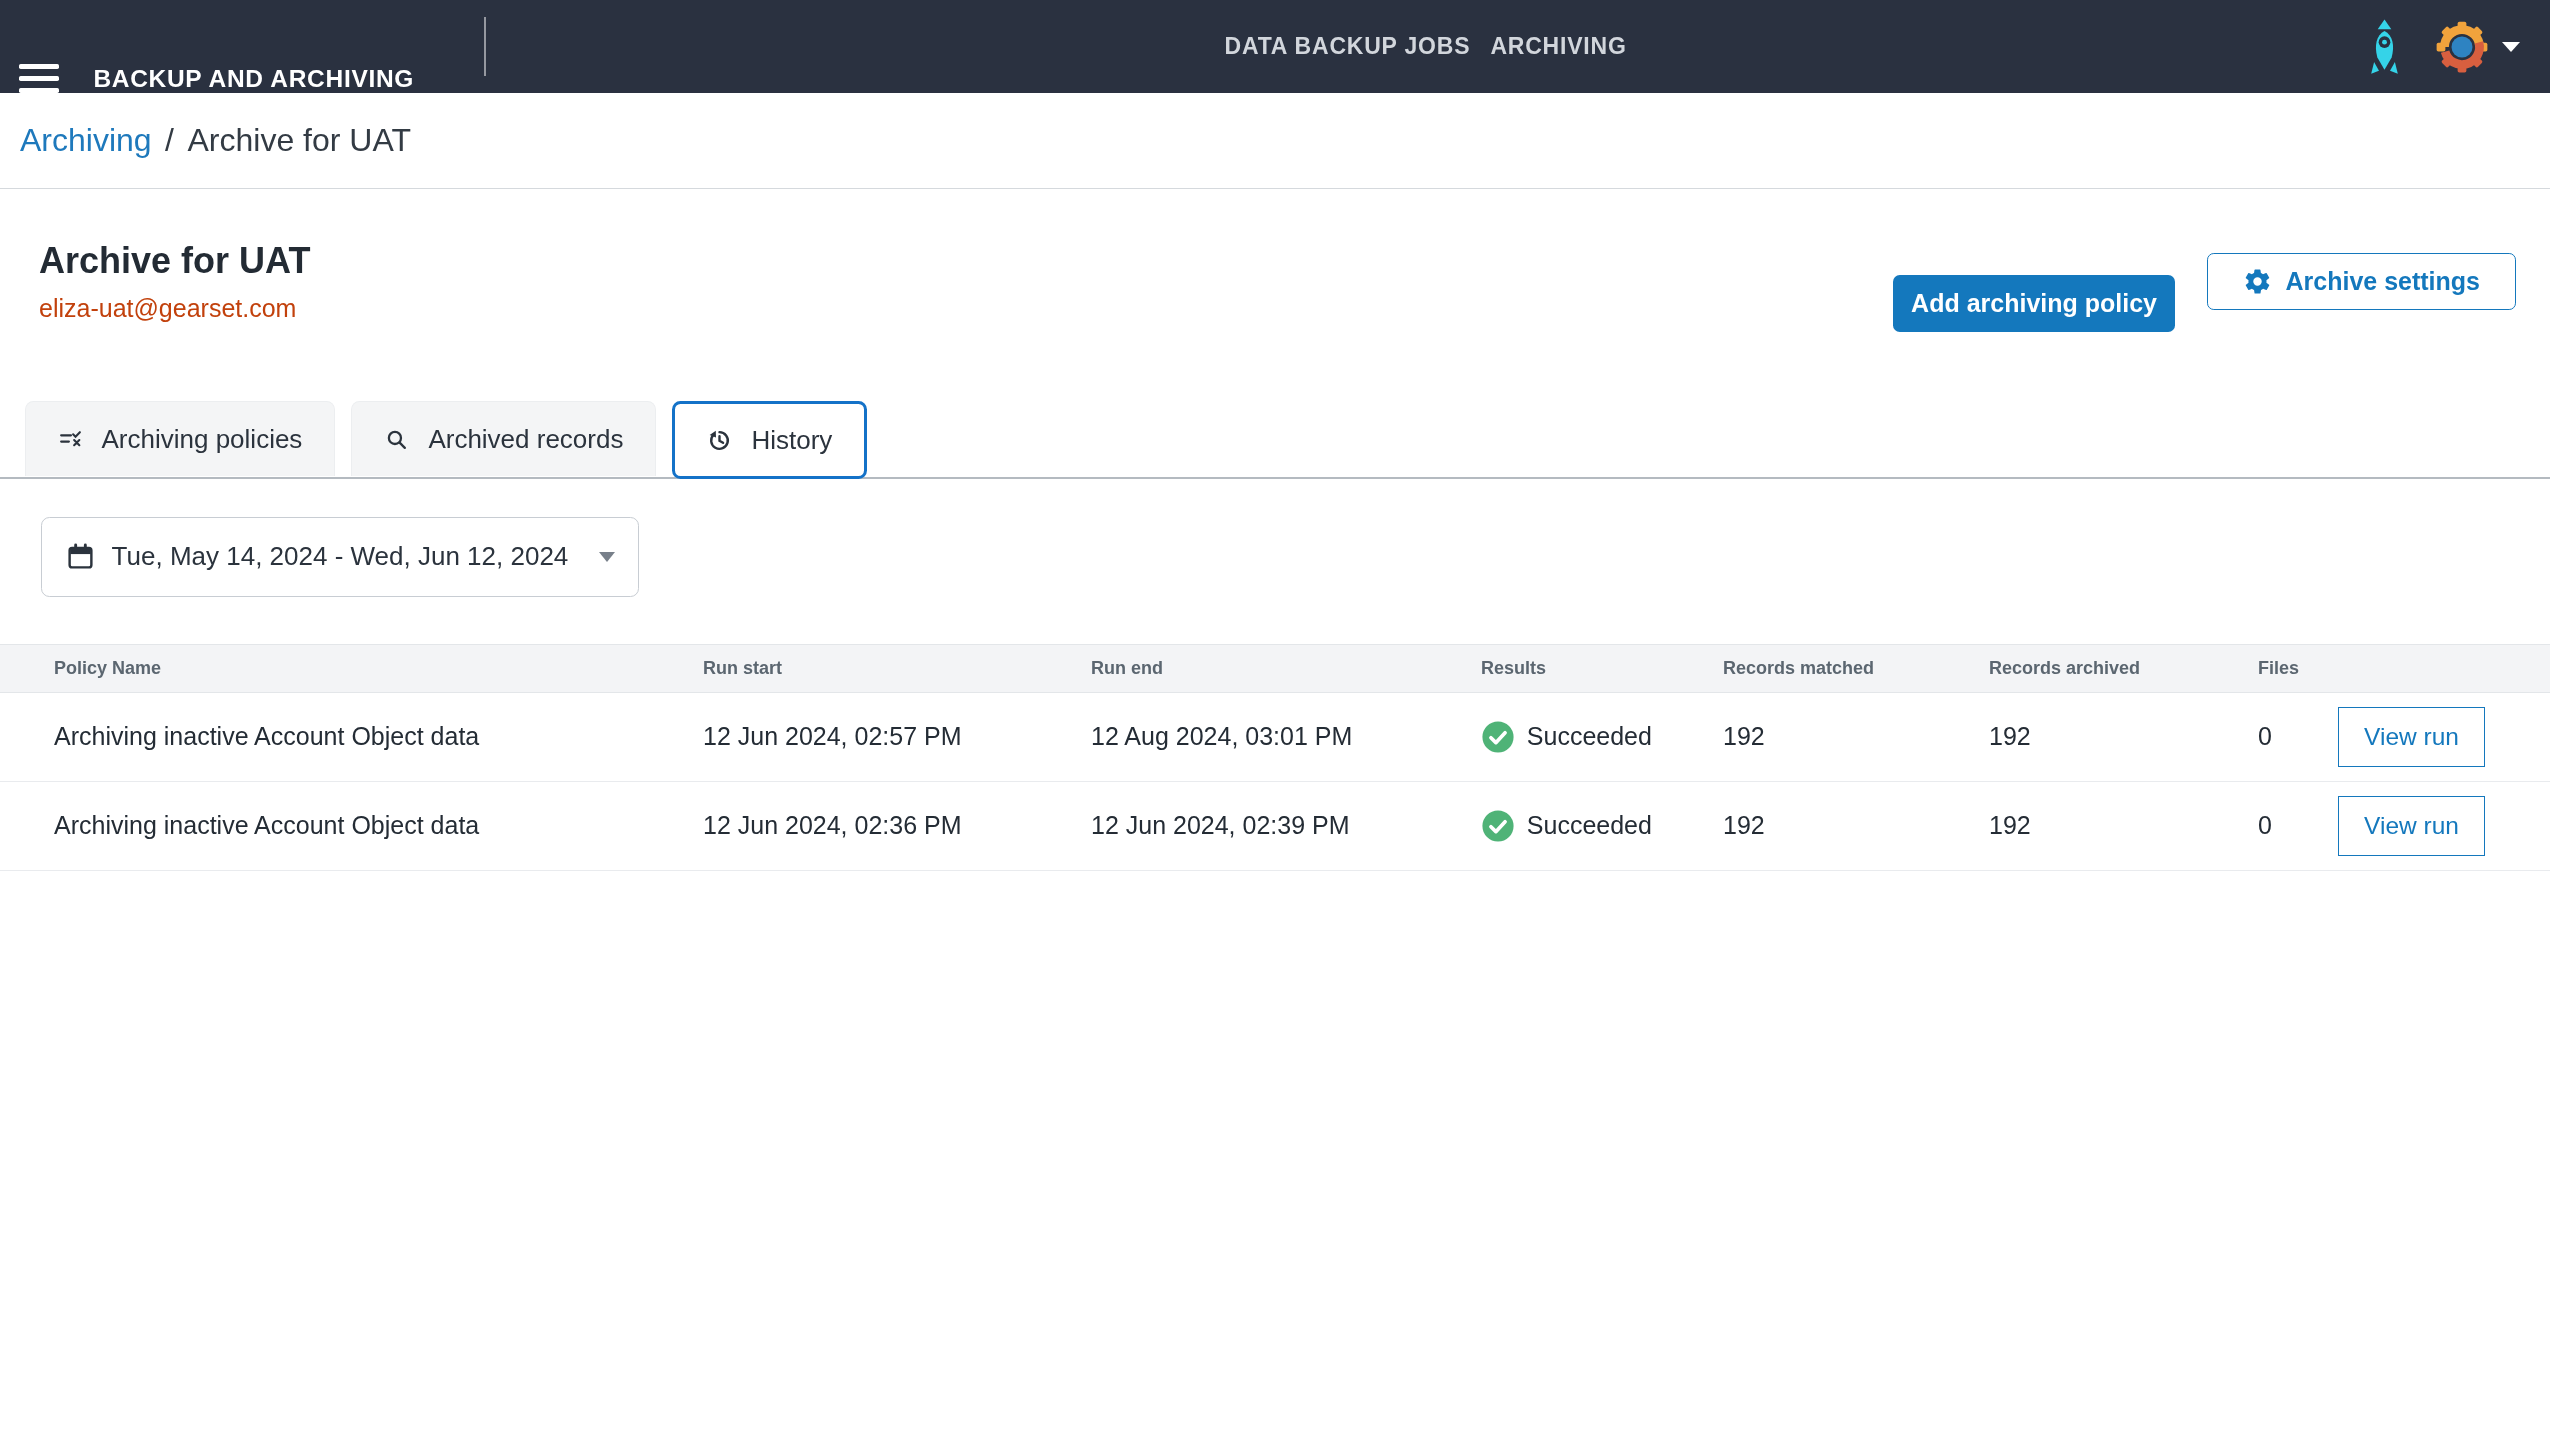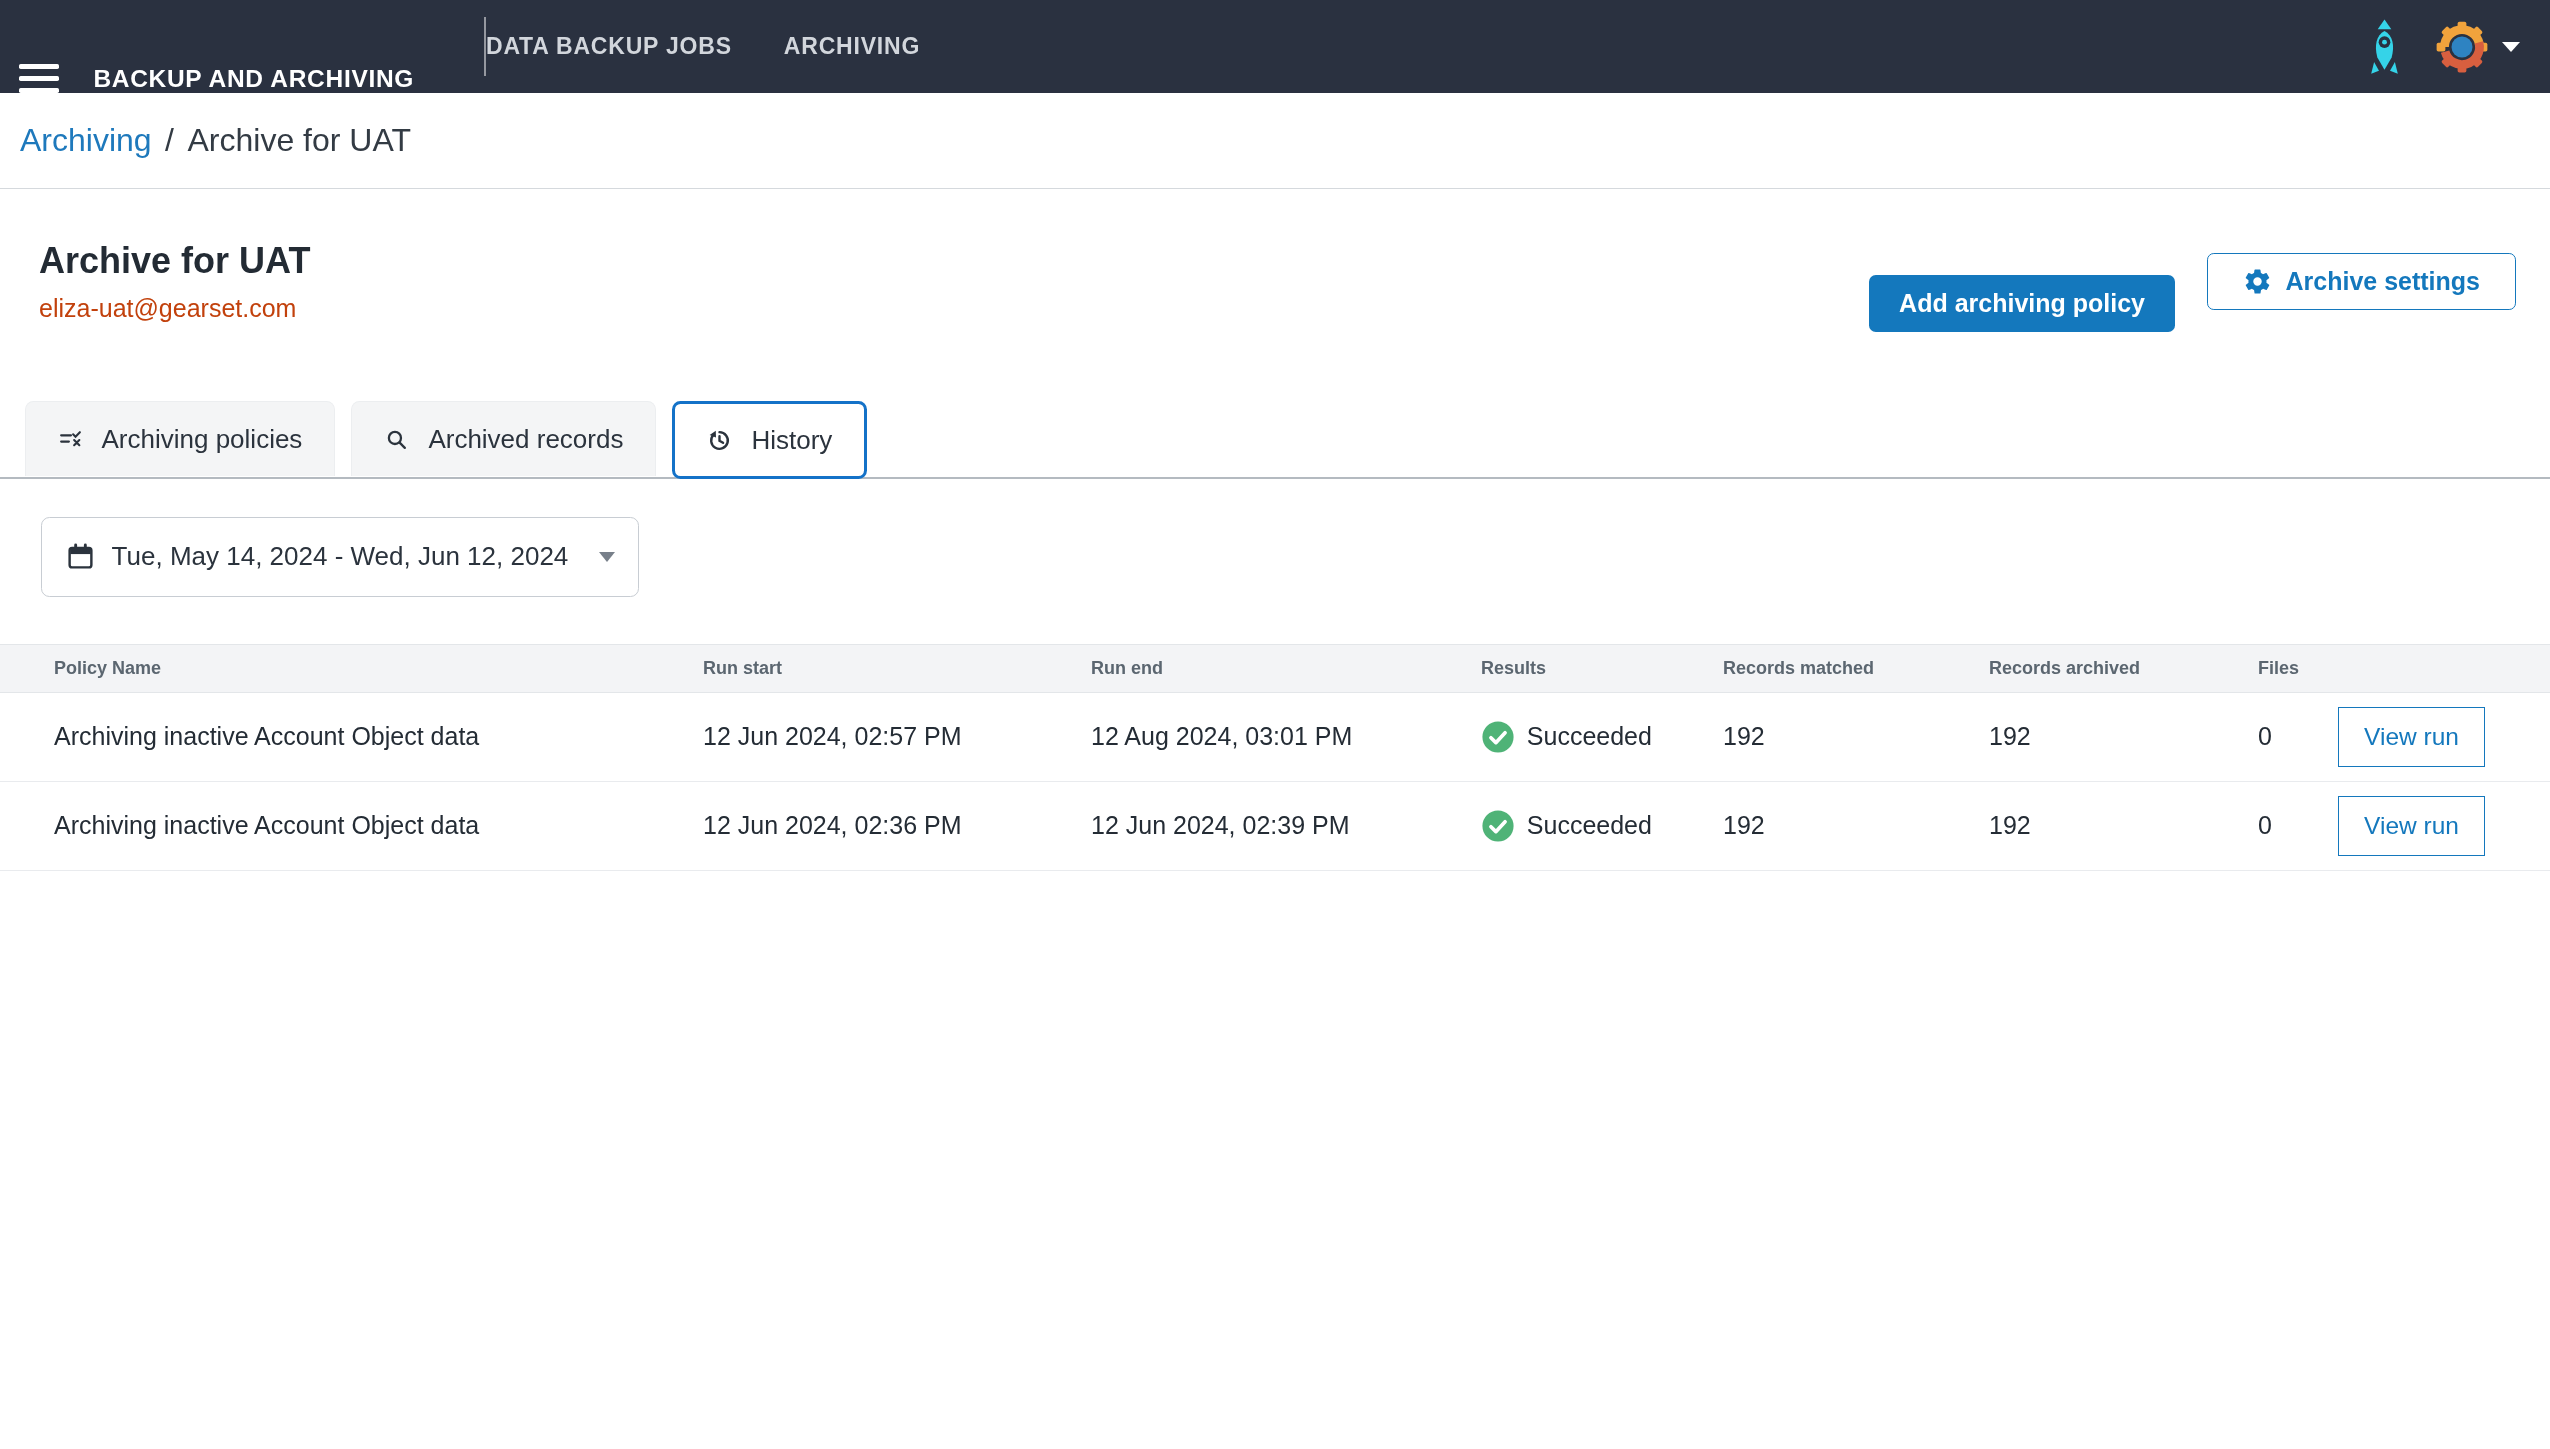--- a/index.html
+++ b/index.html
@@ -6,39 +6,39 @@
   html, body { width: 2550px; height: 1449px; background: #ffffff;
     font-family: "Liberation Sans", sans-serif; overflow: hidden; }
 
   
   .topnav { height: 93px; background: #2a3140; display: flex; align-items: center; }
   .nav-left { position: relative; width: 486px; height: 100%; display: flex; align-items: flex-end; padding-left: 19.4px; flex: none; }
   .nav-left .divider { position: absolute; right: 0; top: 17px; width: 1.7px; height: 59px; background: rgba(255,255,255,.5); }
   .hamburger { width: 40px; height: 29px; display: flex; flex-direction: column; justify-content: space-between; background: none; border: none; cursor: pointer; }
   .hamburger span { display: block; height: 5px; background: #fff; border-radius: 1.7px; }
   .brand { color: #fff; font-size: 24.5px; font-weight: bold; letter-spacing: 0.7px; margin-left: 34px; white-space: nowrap; }
-  .nav-center { flex: 1; display: flex; gap: 52px; }
+  .nav-center { flex: 1; display: flex; justify-content: center; gap: 20px; }
   .nav-center a { color: #d2d6dc; font-size: 23px; font-weight: bold; letter-spacing: 0.8px; text-decoration: none; white-space: nowrap; }
   .nav-right { flex: none; display: flex; align-items: center; gap: 30px; padding-right: 30px; }
   .icon-btn { background: none; border: none; cursor: pointer; display: flex; align-items: center; gap: 11.8px; }
   .caret-down-white { width: 0; height: 0; border-left: 9.3px solid transparent; border-right: 9.3px solid transparent; border-top: 10px solid #fff; }
 
   
   .breadcrumb-bar { height: 96px; display: flex; align-items: center; gap: 13.5px; padding-left: 20px; border-bottom: 1.7px solid #d5d9dd; font-size: 32px; }
   .breadcrumb-bar a { color: #1e79bc; text-decoration: none; }
   .breadcrumb-bar .sep { color: #333b44; }
   .breadcrumb-bar .current { color: #333b44; }
 
   
   .page-header { margin-top: 42px; padding: 0 34px 0 39px; display: flex; justify-content: space-between; align-items: center; }
   .page-header h1 { font-size: 36px; font-weight: bold; color: #232b34; }
   .subtitle { margin-top: 11.8px; font-size: 25px; color: #c2410c; }
   .actions { display: flex; align-items: center; gap: 32px; }
   .btn { height: 57px; border-radius: 6.8px; font-size: 25px; display: inline-flex; align-items: center; cursor: pointer; font-family: inherit; }
-  .btn-primary { background: #1478bd; color: #fff; border: none; padding: 0 30px; font-weight: bold; margin-top: 44px; }
+  .btn-primary { background: #1478bd; color: #fff; border: none; padding: 0 18px; font-weight: bold; margin-top: 44px; }
   .btn-secondary { background: #fff; color: #1478bd; border: 1.7px solid #1478bd; padding: 0 35px; gap: 13.5px; font-weight: bold; }
 
   
   .tabs-row { margin-top: 69px; padding-left: 24.5px; display: flex; align-items: flex-start; gap: 16px; border-bottom: 2.5px solid #b4bac0; }
   .tab { height: 75px; display: flex; align-items: center; gap: 19px; padding: 0 32px; background: #f4f5f6; border: 1.7px solid #eceef0; border-bottom: none; border-radius: 8.4px 8.4px 0 0; font-size: 26px; color: #2b333d; cursor: pointer; }
   .tab.active { height: 78px; margin-bottom: -2.5px; background: #fff; border: 3.4px solid #1472c8; border-radius: 8.4px; }
   .tab svg { flex: none; }
 
   
   .filter-row { margin-top: 38px; padding-left: 41px; }

